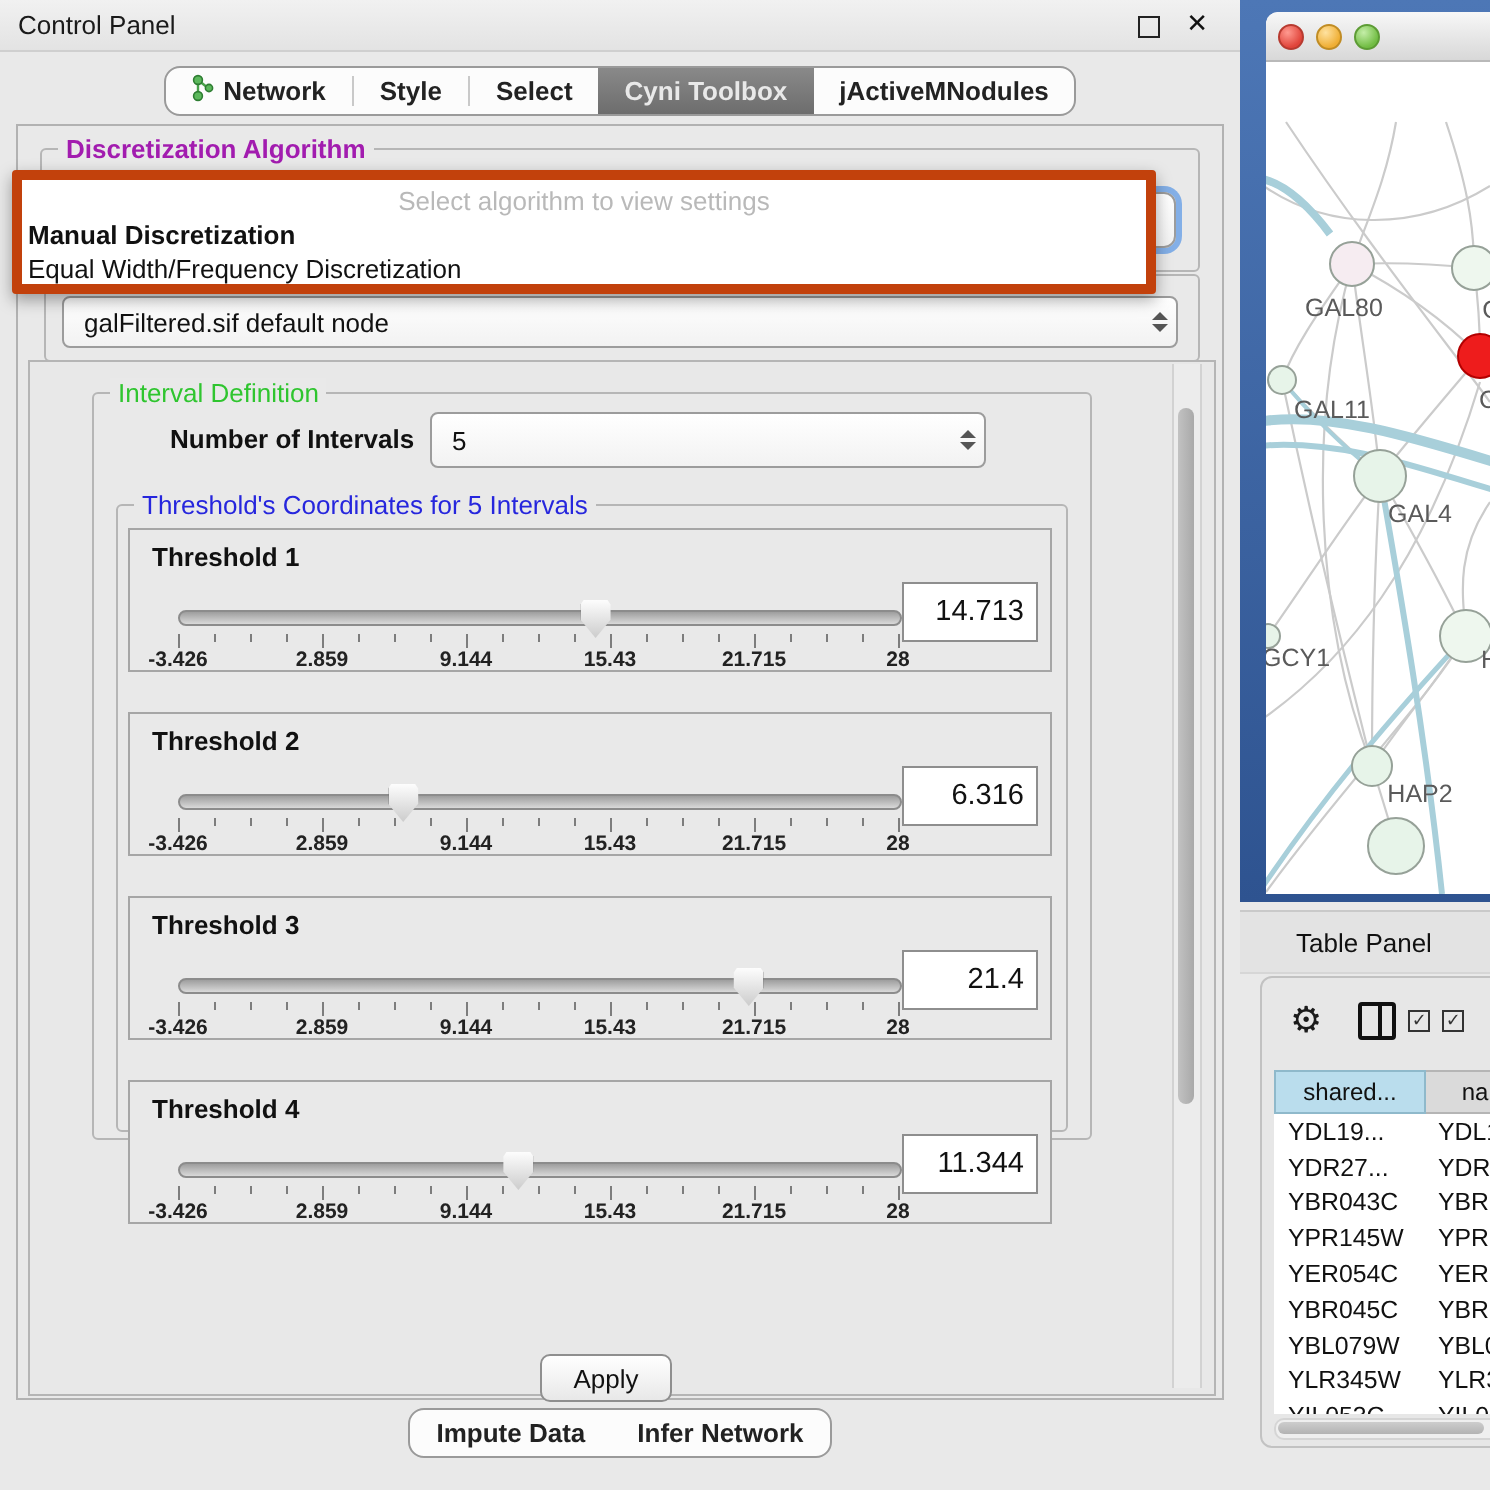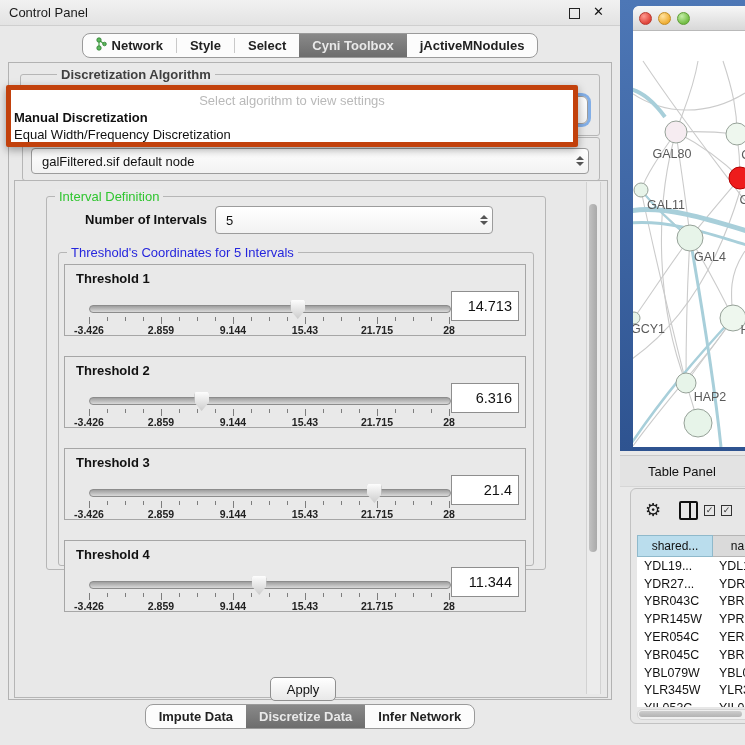--- a/index.html
+++ b/index.html
@@ -21,21 +21,21 @@
   .pill .sep{width:1px;background:#c9c9c9;margin:4px 0;}
   .pill .tab.sel{background:linear-gradient(#898989,#6d6d6d);color:#e9e9e9;}
   .toptabs{left:0;top:33px;width:620px;display:flex;justify-content:center;}
   .bottabs{left:0;top:704px;width:620px;display:flex;justify-content:center;}
   .net-ico{margin-right:5px;}
 
   
   .mainpanel{left:8px;top:62px;width:602px;height:636px;border:1px solid #b2b2b2;background:#e9e9e9;}
   .groupbox{border:1px solid #b6b6b6;border-radius:3px;}
   .grouptitle{position:absolute;top:-8px;left:8px;background:#e9e9e9;padding:0 4px;font-size:13px;}
-  .grouptitle.bold{font-weight:700;color:#404040;margin-left:28px;}
+  .grouptitle.bold{font-weight:700;color:#a21caf;}
   .grouptitle.green{color:#2fc52f;}
   .grouptitle.blue{color:#2626dd;}
 
   
   .combo{background:linear-gradient(#ffffff,#f2f2f2);border:1px solid #9c9c9c;border-radius:4px;
          display:flex;align-items:center;font-size:13px;}
   .combo .cval{flex:1;padding-left:10px;white-space:nowrap;overflow:hidden;}
   .spin{display:flex;flex-direction:column;align-items:center;justify-content:center;width:16px;gap:2px;}
   .spin i{display:block;width:0;height:0;border-left:4px solid transparent;border-right:4px solid transparent;}
   .spin i.up{border-bottom:4px solid #555;}
@@ -357,23 +357,20 @@
       </div>
   </div>
 
 
   <div class="abs apply-btn">Apply</div>
 
   <div class="abs bottabs">
     <div class="pill">
       <div class="tab">
           <span>Impute Data</span>
-        </div>
-      <div class="tab sel">
-          <span>Discretize Data</span>
         </div>
       <div class="tab">
           <span>Infer Network</span>
         </div>
     </div>
   </div>
 
   <div class="abs netframe">
     <div class="netwin">
       <div class="net-titlebar">

